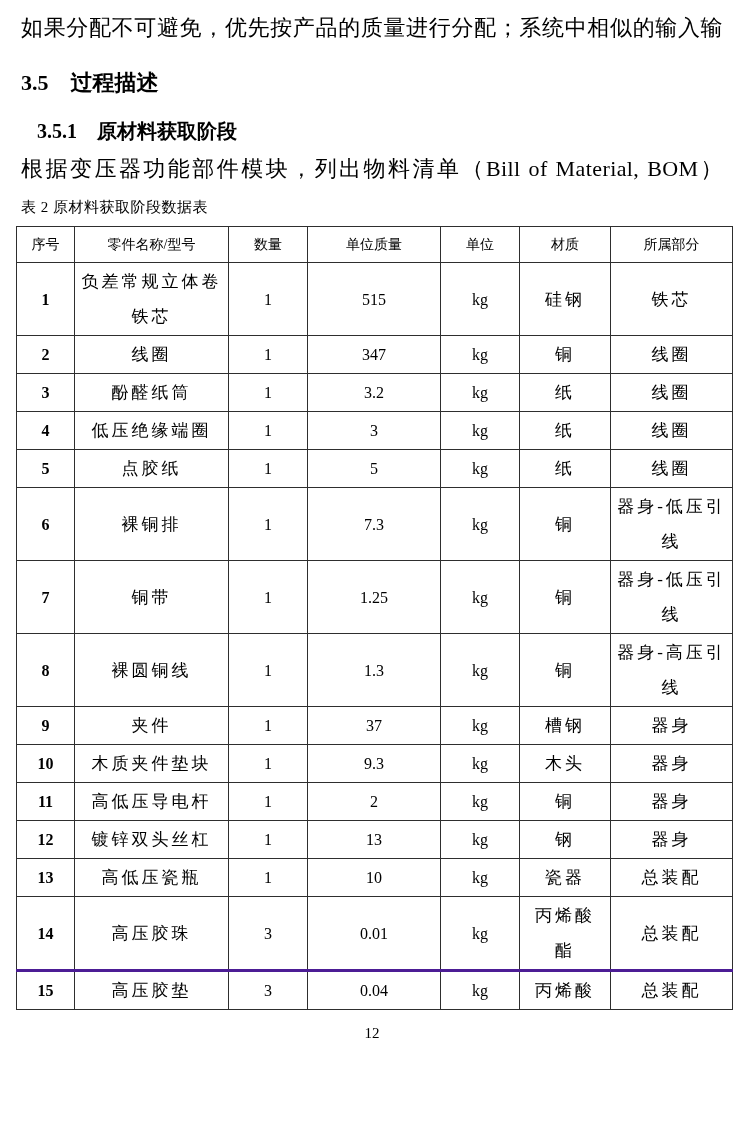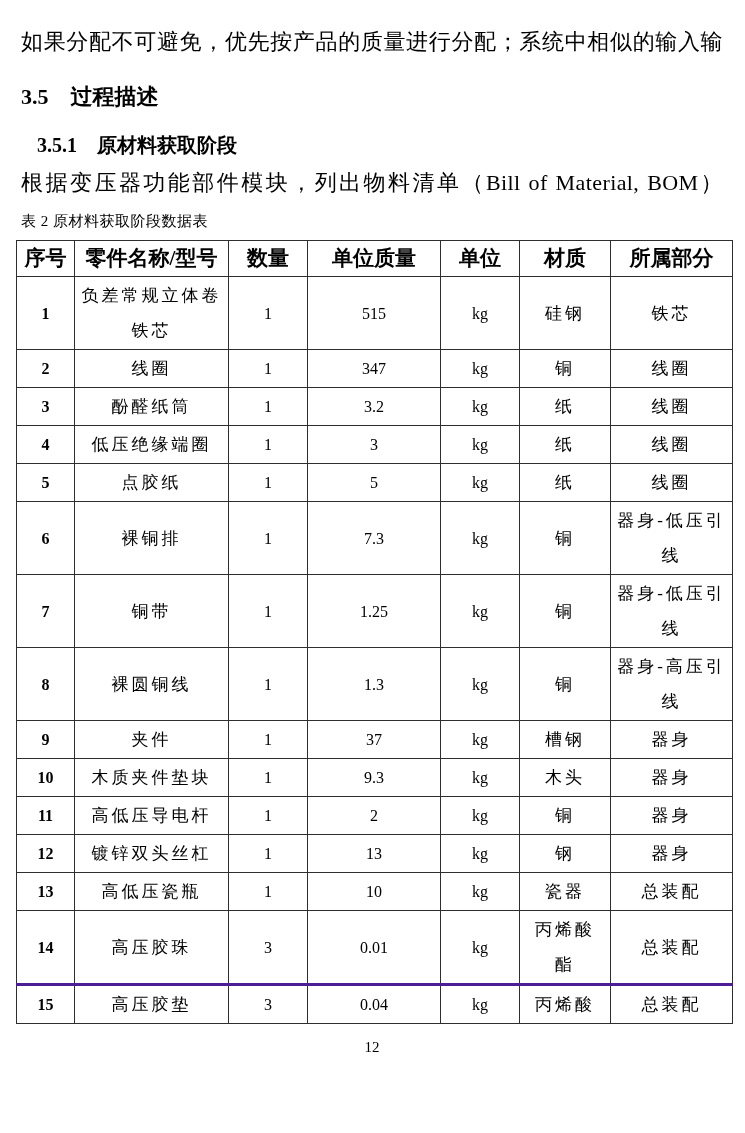--- a/index.html
+++ b/index.html
@@ -5,21 +5,21 @@
   html, body { margin: 0; padding: 0; background: #ffffff; }
   body {
     width: 745px; height: 1133px;
     font-family: "Liberation Serif", "DejaVu Serif", serif;
     color: #000;
     overflow: hidden;
   }
   .page {
     box-sizing: border-box;
     width: 745px; height: 1133px;
-    padding: 23px 22px 0 21px;
+    padding: 9px 22px 0 21px;
     background: #fff;
   }
   .body-line {
     margin: 0;
     font-size: 22px;
     line-height: 38px;
     letter-spacing: 0.4px;
     white-space: pre-wrap;
   }
   .fill { text-align: justify; text-align-last: justify; }
@@ -53,22 +53,22 @@
     table-layout: fixed;
   }
   table.bom th, table.bom td {
     border: 1px solid #2e2e2e;
     text-align: center;
     vertical-align: middle;
     padding: 1px 4px;
     overflow: hidden;
   }
   table.bom th {
-    font-size: 21px;
-    font-weight: bold;
+    font-size: 14px;
+    font-weight: normal;
     line-height: 33px;
     white-space: nowrap;
   }
   table.bom td {
     font-size: 17px;
     line-height: 35px;
     white-space: pre-line;
   }
   table.bom tbody td:first-child { font-weight: bold; font-size: 16px; }
   table.bom tbody td:nth-child(2),

